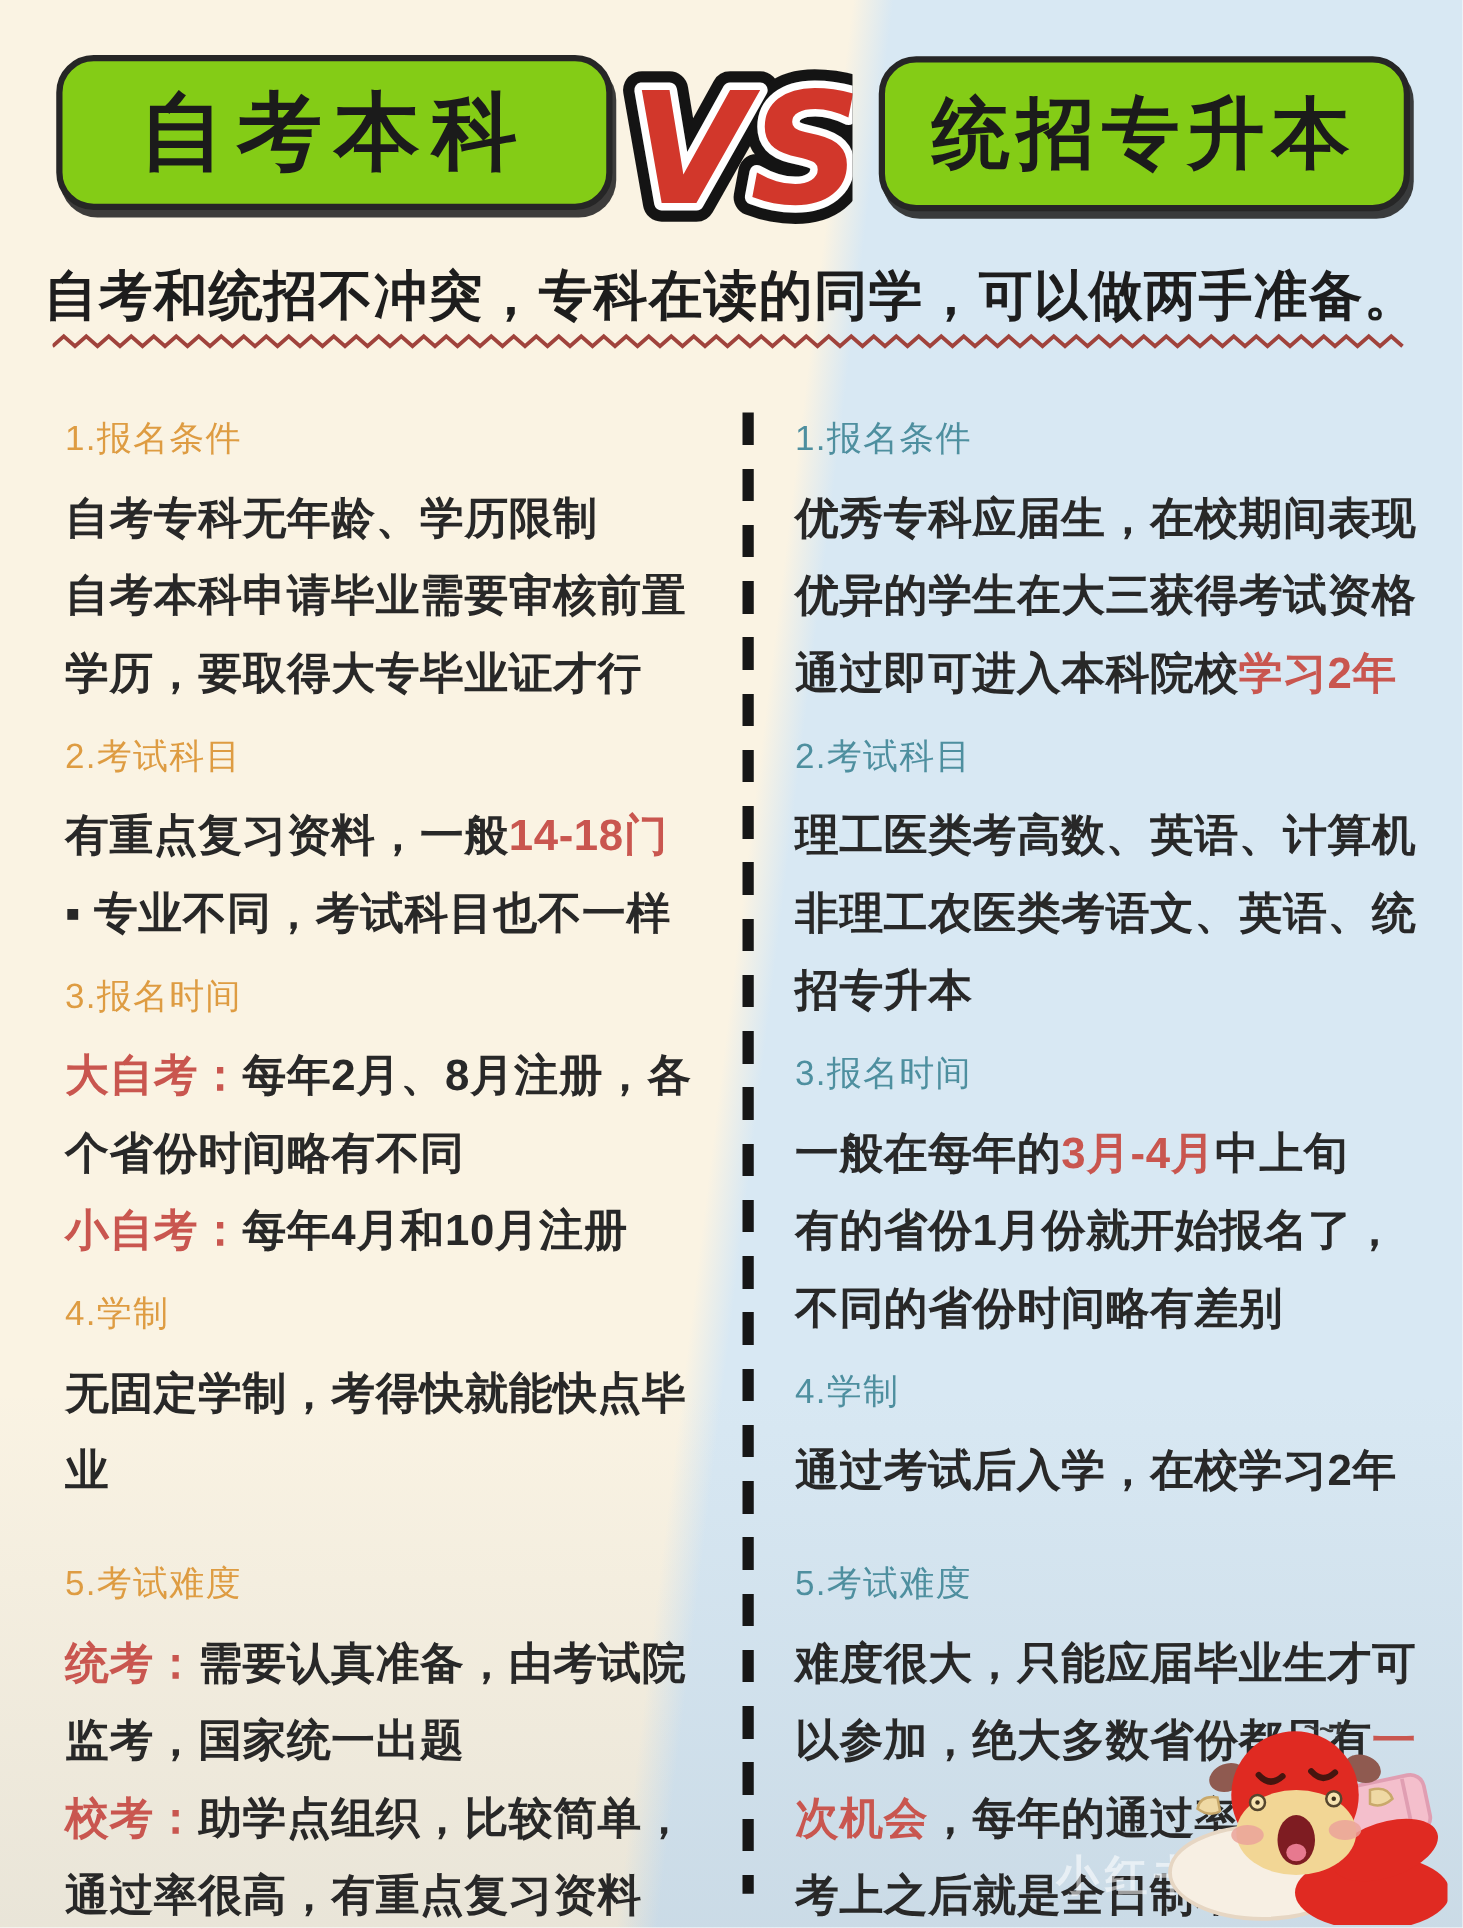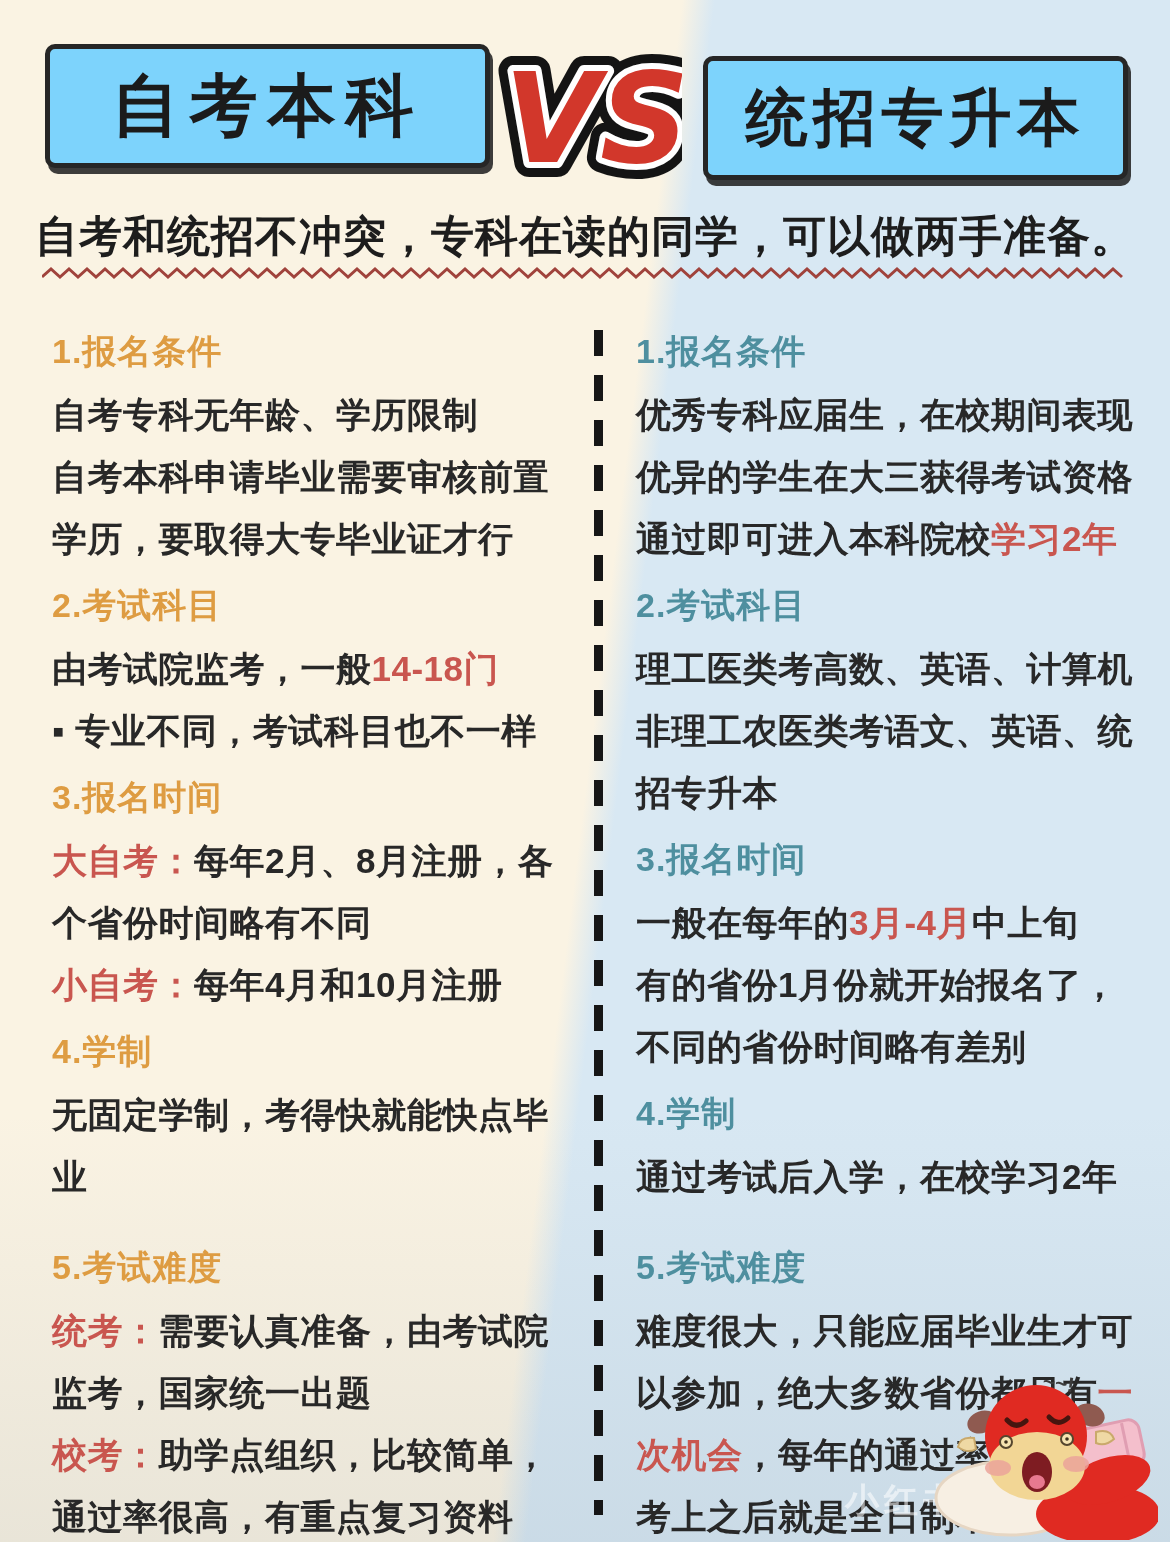--- a/index.html
+++ b/index.html
@@ -12,27 +12,27 @@
     position:relative;overflow:hidden;
     font-family:"Liberation Sans","DejaVu Sans",sans-serif;
     color:var(--ink);
     background-image:
       linear-gradient(180deg, rgba(0,0,0,0) 72%, rgba(84,104,120,0.10) 100%),
       linear-gradient(97deg, var(--cream) 0%, var(--cream) 50.2%, var(--blue) 52.6%, var(--blue) 100%);
   }
 
   
   .title-box{
-    position:absolute;background:#7dd3fc;border:5px solid #262626;border-radius:10px;
+    position:absolute;background:#84cc16;border:5px solid #262626;border-radius:30px;
     display:flex;align-items:center;justify-content:center;
     box-shadow:3px 6px 0 rgba(40,40,40,0.9);
     font-weight:900;color:#1b1b1b;white-space:nowrap;
   }
   .title-box.left{left:45px;top:44px;width:445px;height:124px;font-size:68px;letter-spacing:10px;}
-  .title-box.right{left:703px;top:56px;width:425px;height:124px;font-size:62px;letter-spacing:6px;}
+  .title-box.right{left:703px;top:45px;width:425px;height:124px;font-size:62px;letter-spacing:6px;}
 
   .vs-wrap{position:absolute;left:492px;top:40px;width:190px;height:165px;}
   .vs-wrap text{
     font-family:"DejaVu Sans","Liberation Sans",sans-serif;
     font-weight:bold;font-style:italic;font-size:124px;
     paint-order:stroke fill;
   }
   .vs-under{stroke:#141414;stroke-width:30px;fill:#141414;stroke-linejoin:round;}
   .vs-over{stroke:#ffffff;stroke-width:12px;fill:var(--vs-red);stroke-linejoin:round;}
 
@@ -47,21 +47,21 @@
   .divider{
     position:absolute;left:594px;top:330px;width:9px;height:1185px;
     background:repeating-linear-gradient(180deg,#161616 0 26px,transparent 26px 45px);
   }
 
   
   .col{position:absolute;top:318px;}
   .col-left{left:52px;width:515px;}
   .col-right{left:636px;width:512px;}
   .sec{margin-bottom:2px;}
-  .sec-heading{font-size:34px;font-weight:700;line-height:66px;letter-spacing:1px;}
+  .sec-heading{font-size:28px;font-weight:400;line-height:66px;letter-spacing:1px;}
   .col-left .sec-heading{color:var(--orange);}
   .col-right .sec-heading{color:var(--teal);}
   .sec:nth-child(5){margin-top:26px;}
   .para{font-size:35px;font-weight:600;line-height:62px;letter-spacing:0.5px;color:var(--ink);}
   .rd{color:var(--red);}
 
   
   .watermark{
     position:absolute;left:845px;top:1478px;font-size:34px;letter-spacing:5px;
     color:rgba(255,255,255,0.55);font-weight:700;
@@ -98,21 +98,21 @@
   <div class="sec">
     <div class="sec-heading">1.报名条件</div>
     <div class="sec-body">
         <div class="para"><span>自考专科无年龄、学历限制</span></div>
         <div class="para"><span>自考本科申请毕业需要审核前置学历，要取得大专毕业证才行</span></div>
       </div>
   </div>
   <div class="sec">
     <div class="sec-heading">2.考试科目</div>
     <div class="sec-body">
-        <div class="para"><span>由考试院监考，一般</span><span class="rd">14-18门</span></div>
+        <div class="para"><span>有重点复习资料，一般</span><span class="rd">14-18门</span></div>
         <div class="para"><span>▪ 专业不同，考试科目也不一样</span></div>
       </div>
   </div>
   <div class="sec">
     <div class="sec-heading">3.报名时间</div>
     <div class="sec-body">
         <div class="para"><span class="rd">大自考：</span><span>每年2月、8月注册，各个省份时间略有不同</span></div>
         <div class="para"><span class="rd">小自考：</span><span>每年4月和10月注册</span></div>
       </div>
   </div>

